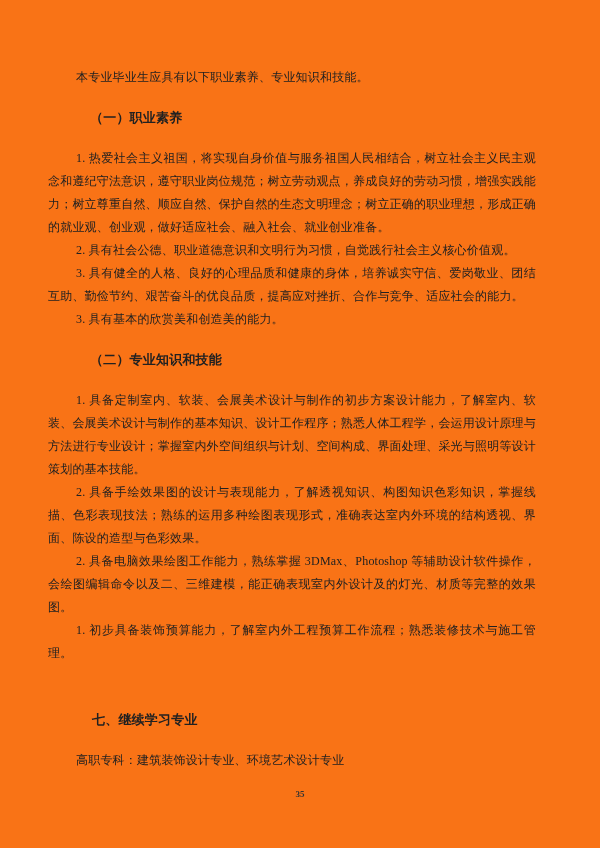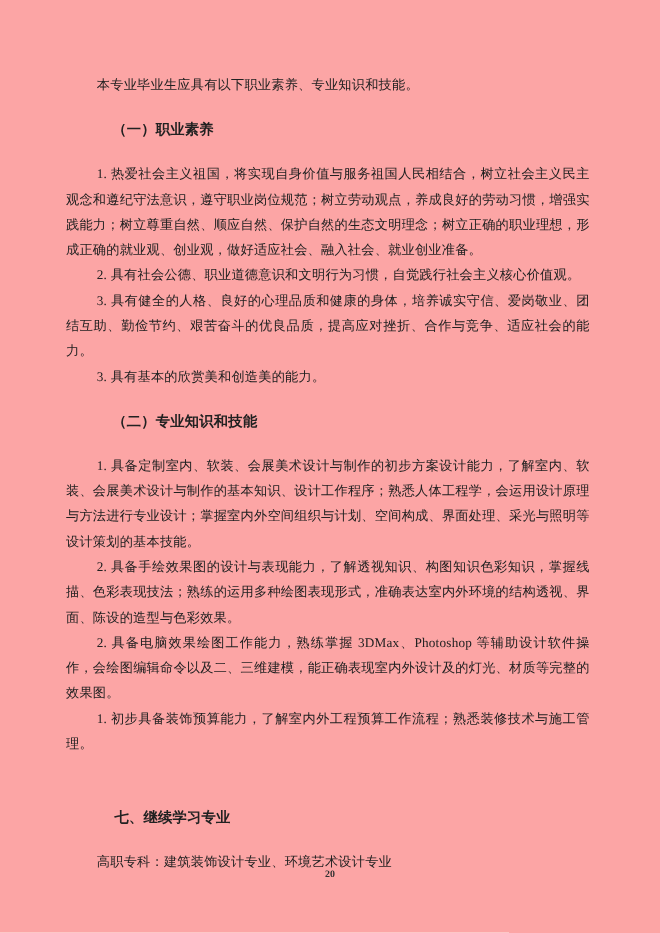--- a/index.html
+++ b/index.html
@@ -5,22 +5,22 @@
   html, body {
     margin: 0;
     padding: 0;
     background: #ffffff;
   }
   .page {
     position: relative;
     width: 600px;
     height: 848px;
     box-sizing: border-box;
-    background: #fca5a5;
-    padding: 66px 64px 0 60px;
+    background: #f97316;
+    padding: 66px 64px 0 48px;
     font-family: "Liberation Serif", "DejaVu Serif", serif;
     color: #212121;
     overflow: hidden;
   }
   .intro {
     margin: 0;
     font-size: 12px;
     letter-spacing: 0.2px;
     line-height: 23px;
     text-indent: 28px;
@@ -86,15 +86,15 @@
   <p class="body-para">2. 具备手绘效果图的设计与表现能力，了解透视知识、构图知识色彩知识，掌握线描、色彩表现技法；熟练的运用多种绘图表现形式，准确表达室内外环境的结构透视、界面、陈设的造型与色彩效果。</p>
   <p class="body-para">2. 具备电脑效果绘图工作能力，熟练掌握 3DMax、Photoshop 等辅助设计软件操作，会绘图编辑命令以及二、三维建模，能正确表现室内外设计及的灯光、材质等完整的效果图。</p>
   <p class="body-para">1. 初步具备装饰预算能力，了解室内外工程预算工作流程；熟悉装修技术与施工管理。</p>
 
   <h3 class="sec-heading major">七、继续学习专业</h3>
 
   <div class="degree-block">
     <p class="degree-line">高职专科：建筑装饰设计专业、环境艺术设计专业</p>
   </div>
 
-  <div class="page-number">20</div>
+  <div class="page-number">35</div>
 
 </div>
 
 </body></html>

